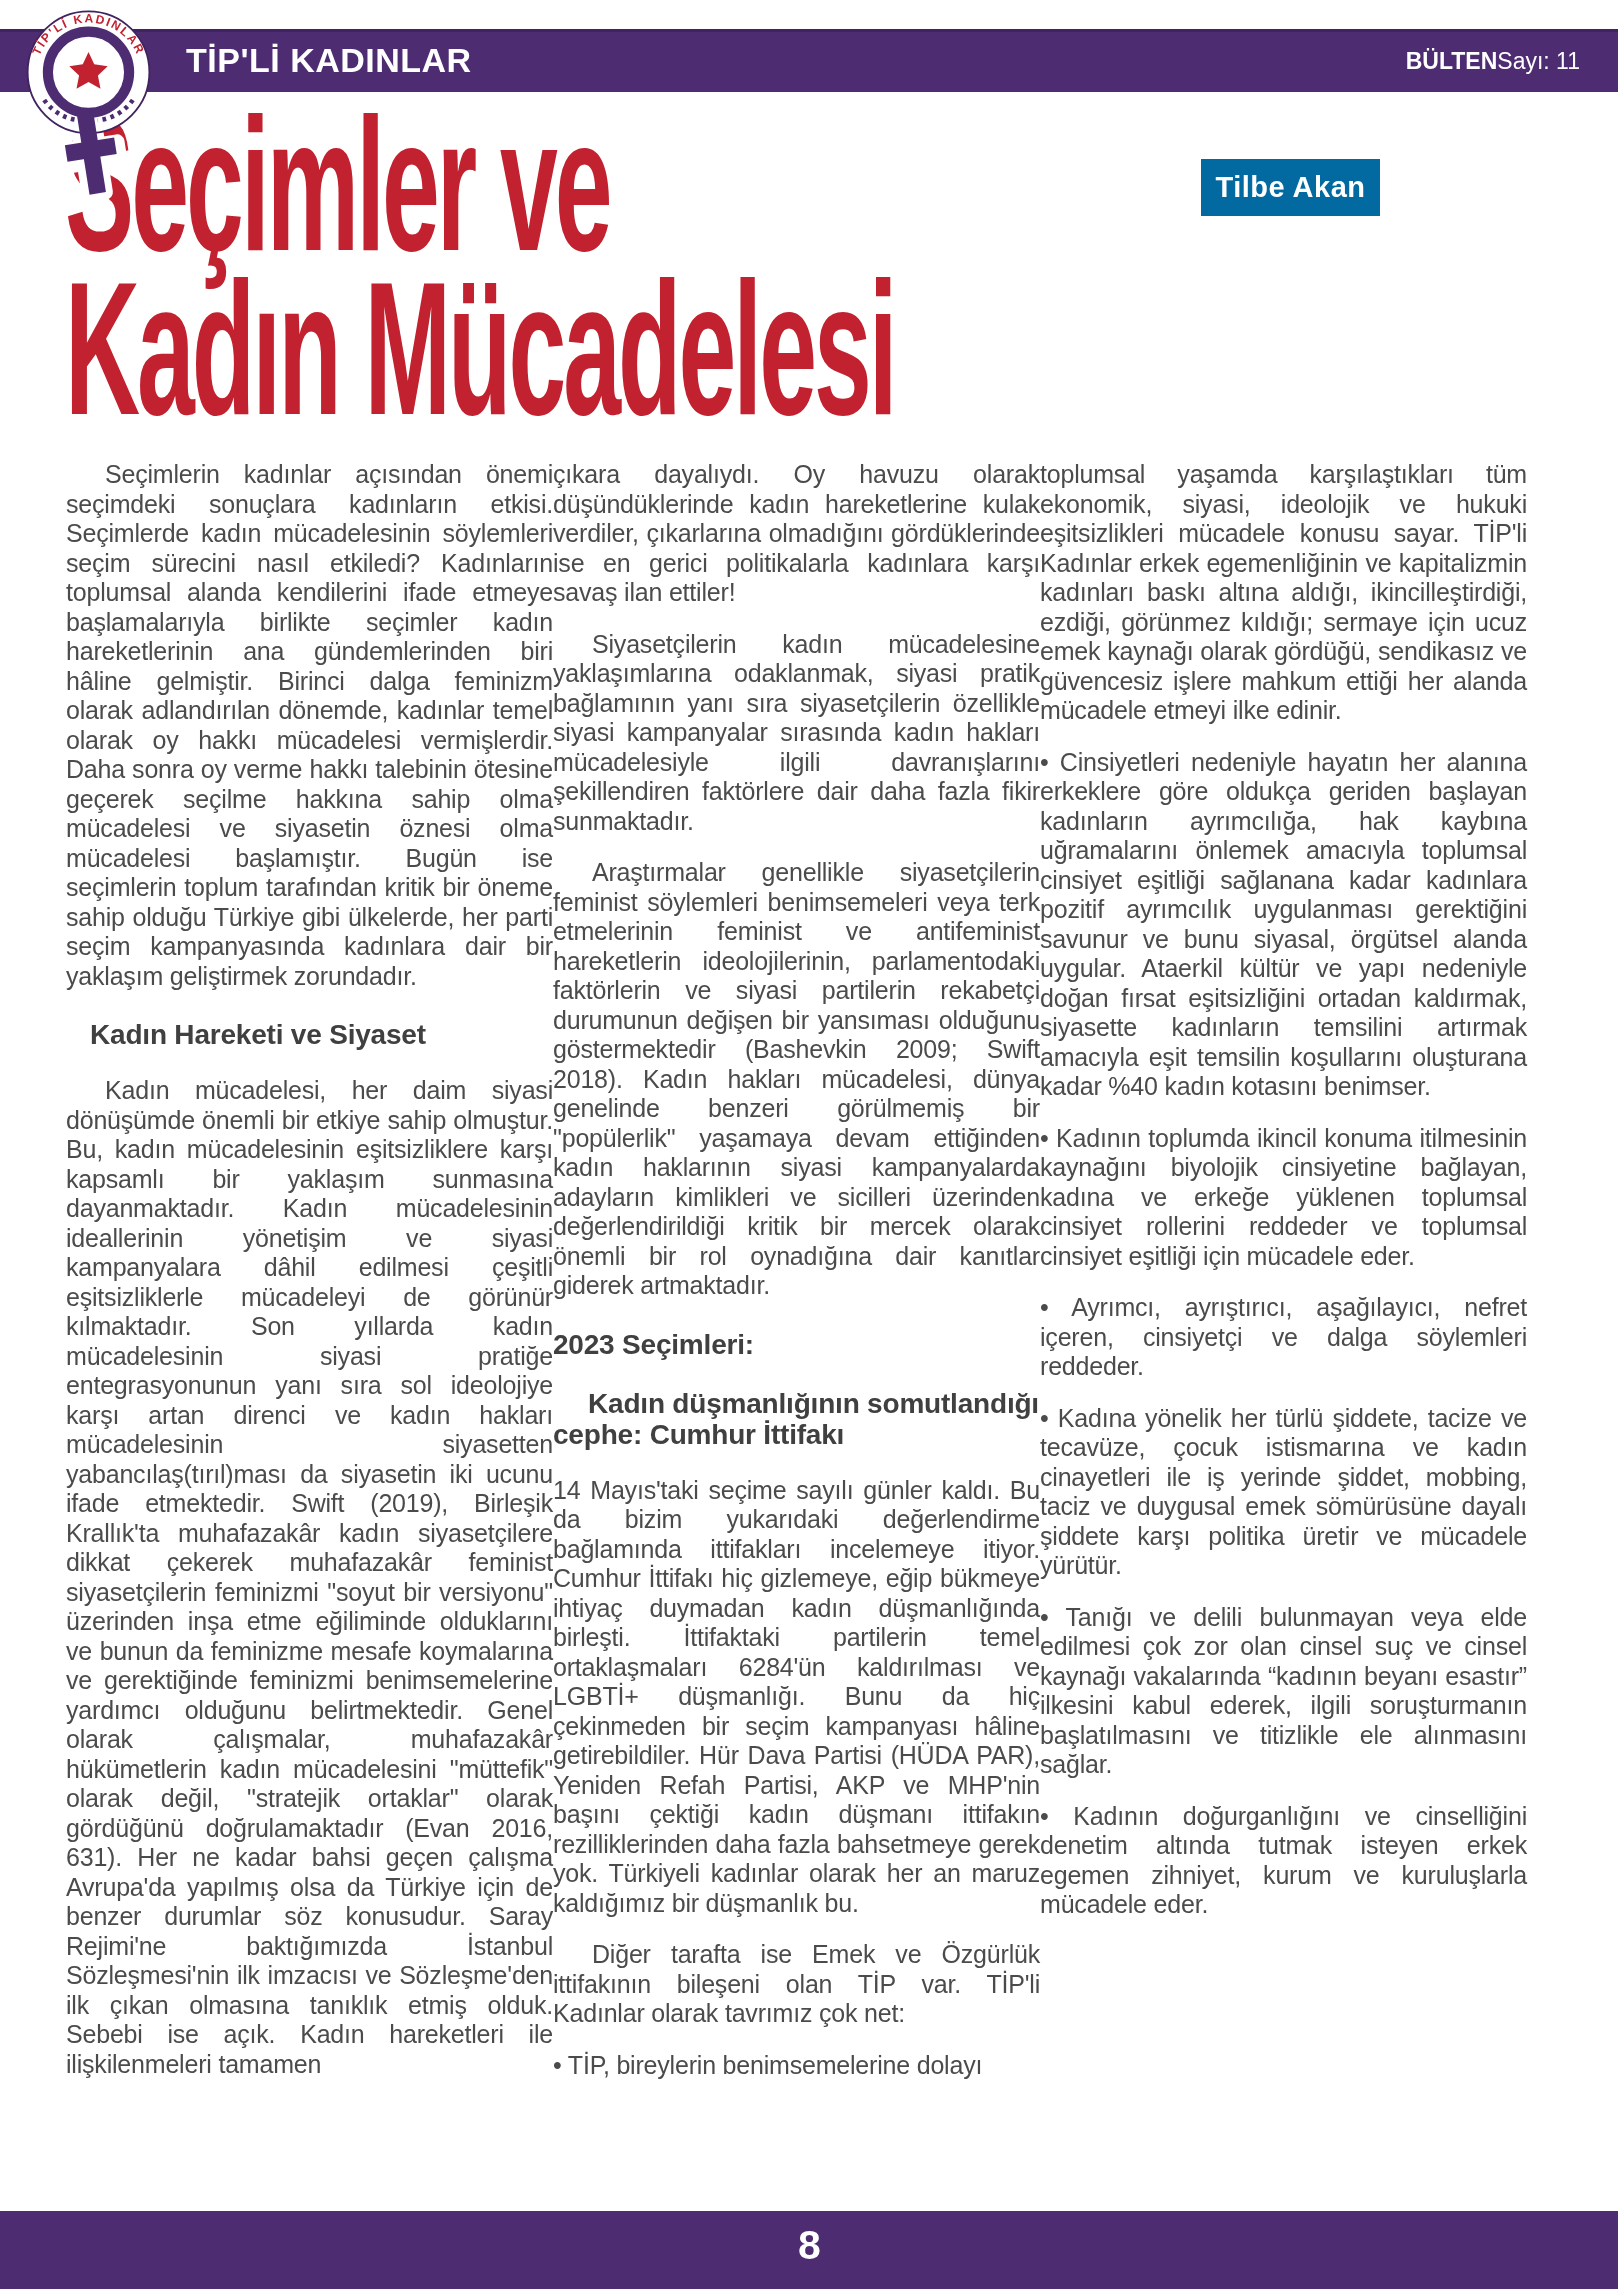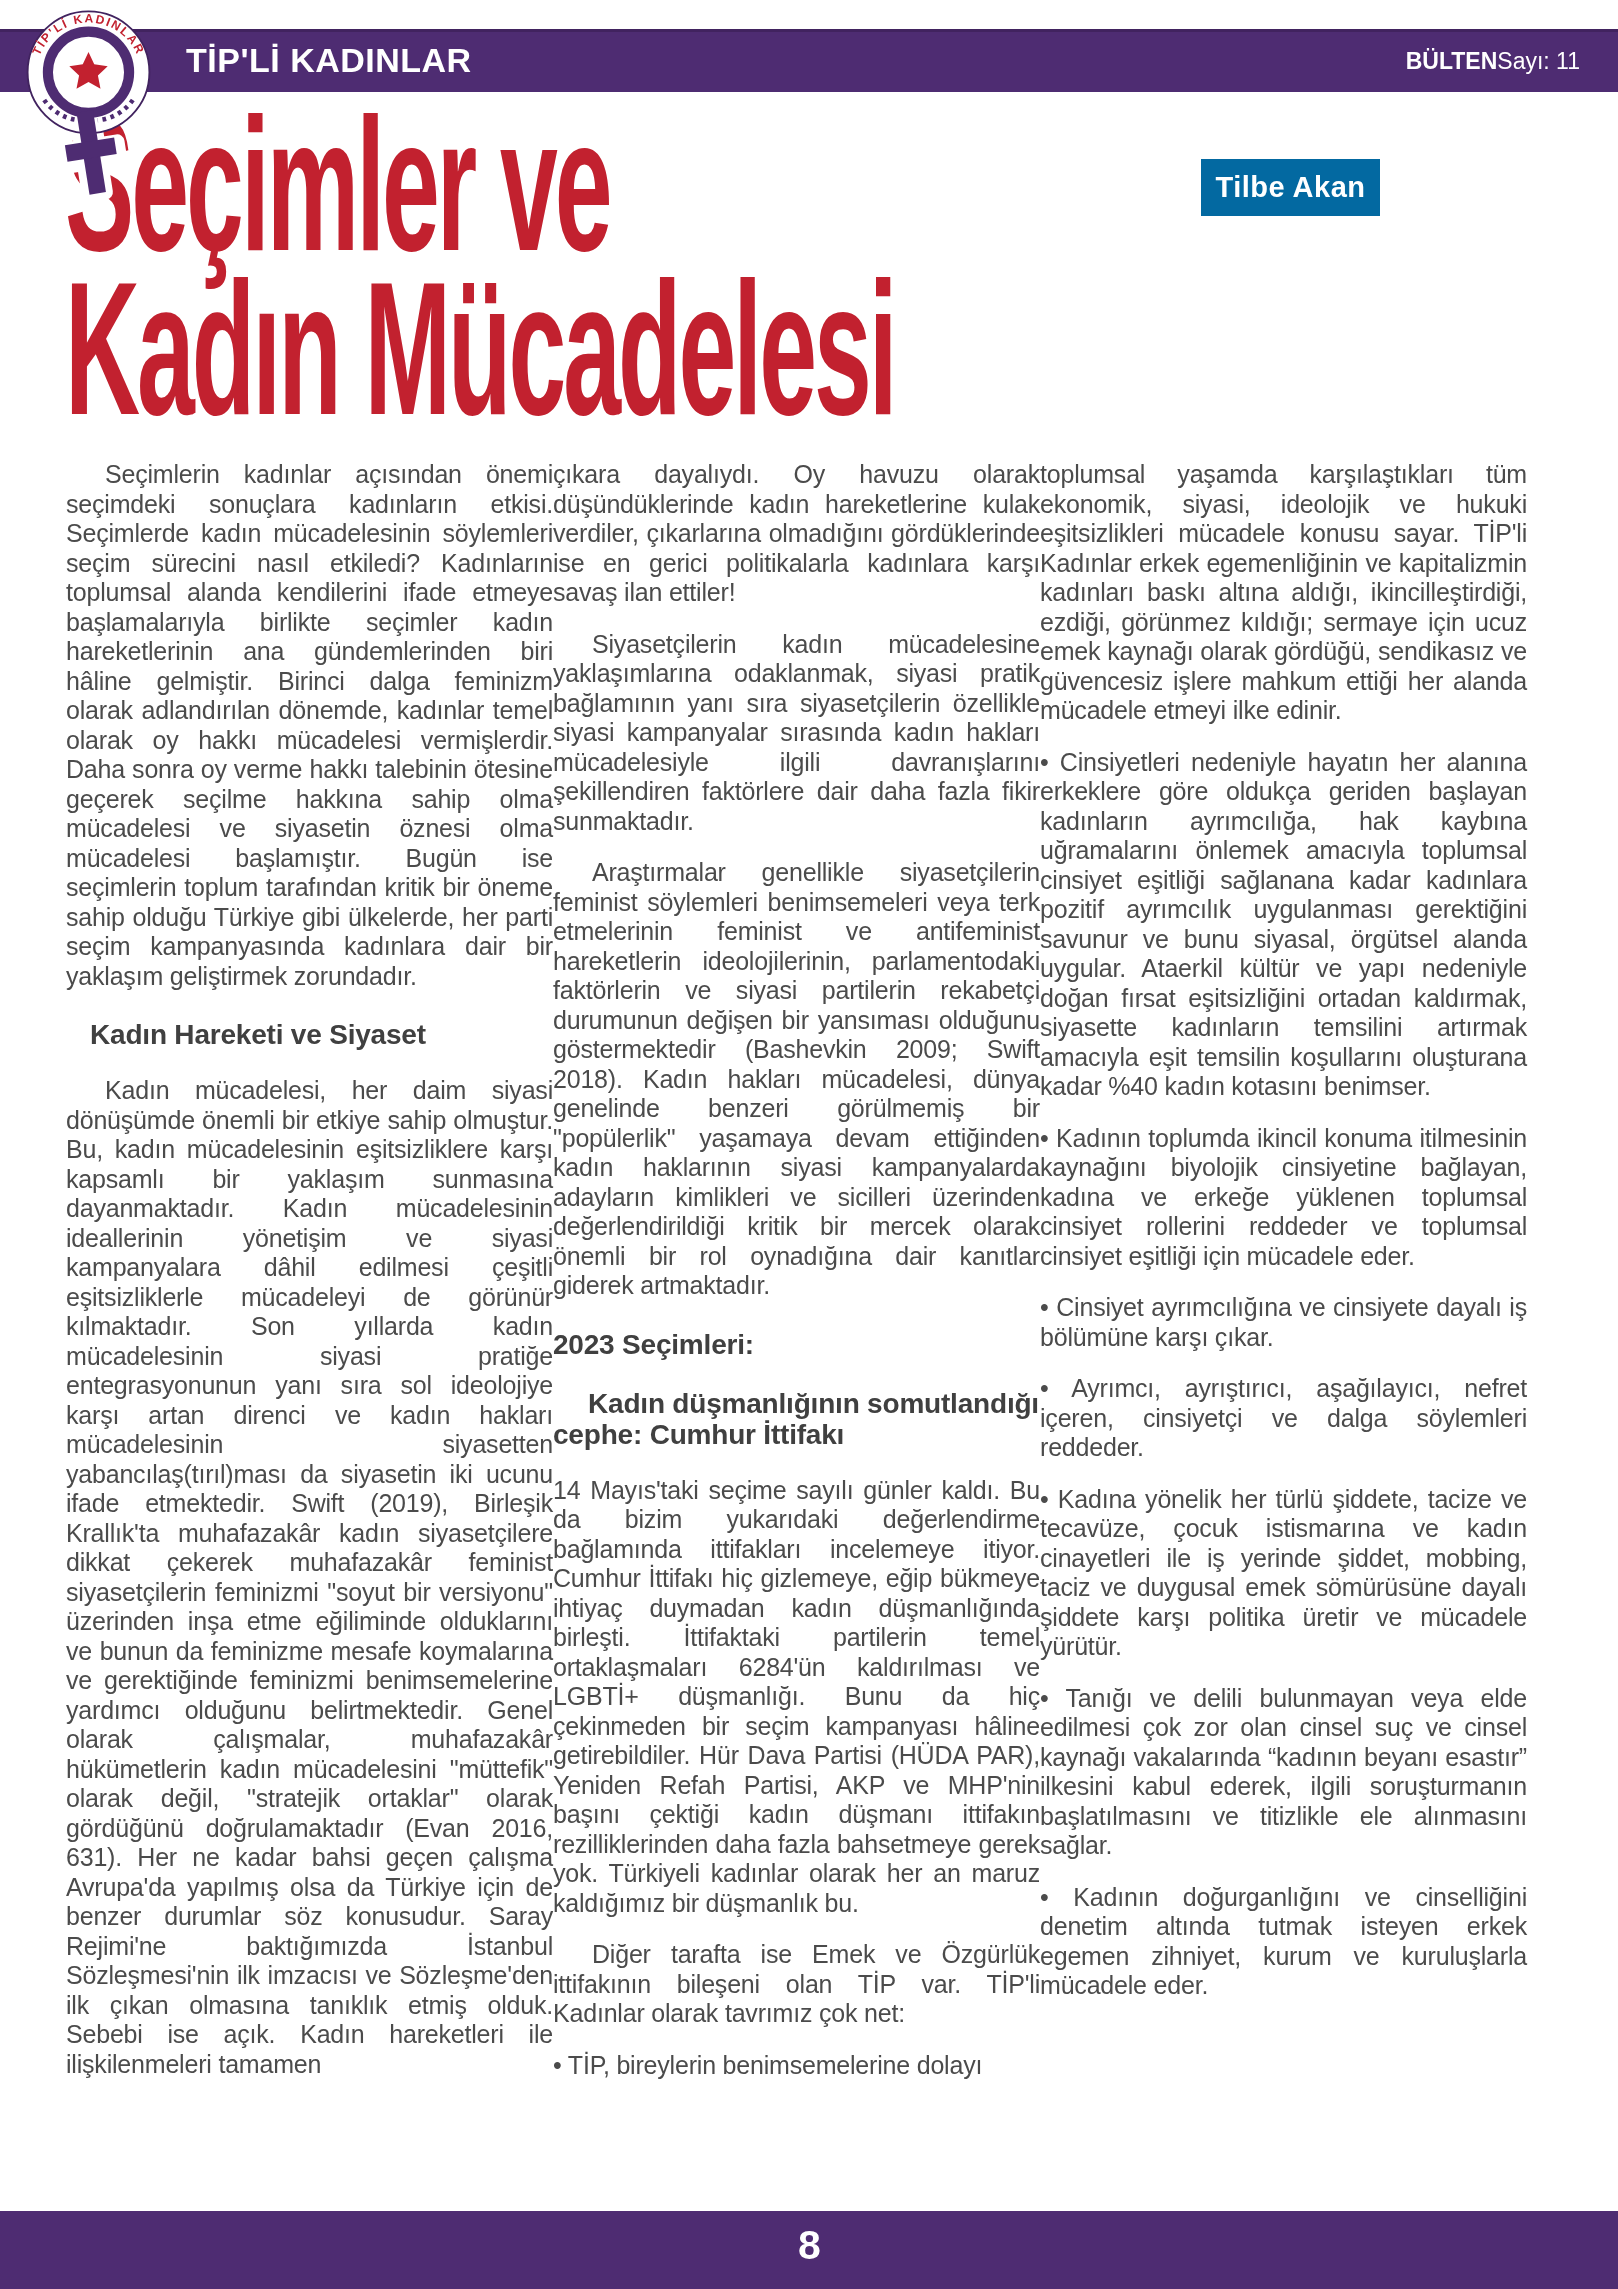--- a/index.html
+++ b/index.html
@@ -130,21 +130,20 @@
       <div class="h first-indent">Kadın düşmanlığının somutlandığı cephe: Cumhur İttifakı</div>
       <p>14 Mayıs'taki seçime sayılı günler kaldı. Bu da bizim yukarıdaki değerlendirme bağlamında ittifakları incelemeye itiyor. Cumhur İttifakı hiç gizlemeye, eğip bükmeye ihtiyaç duymadan kadın düşmanlığında birleşti. İttifaktaki partilerin temel ortaklaşmaları 6284'ün kaldırılması ve LGBTİ+ düşmanlığı. Bunu da hiç çekinmeden bir seçim kampanyası hâline getirebildiler. Hür Dava Partisi (HÜDA PAR), Yeniden Refah Partisi, AKP ve MHP'nin başını çektiği kadın düşmanı ittifakın rezilliklerinden daha fazla bahsetmeye gerek yok. Türkiyeli kadınlar olarak her an maruz kaldığımız bir düşmanlık bu.</p>
       <p class="indent">Diğer tarafta ise Emek ve Özgürlük ittifakının bileşeni olan TİP var. TİP'li Kadınlar olarak tavrımız çok net:</p>
       <p class="bullet">• TİP, bireylerin benimsemelerine dolayı</p>
     </div>
 
     <div class="col">
       <p>toplumsal yaşamda karşılaştıkları tüm ekonomik, siyasi, ideolojik ve hukuki eşitsizlikleri mücadele konusu sayar. TİP'li Kadınlar erkek egemenliğinin ve kapitalizmin kadınları baskı altına aldığı, ikincilleştirdiği, ezdiği, görünmez kıldığı; sermaye için ucuz emek kaynağı olarak gördüğü, sendikasız ve güvencesiz işlere mahkum ettiği her alanda mücadele etmeyi ilke edinir.</p>
       <p class="bullet">• Cinsiyetleri nedeniyle hayatın her alanına erkeklere göre oldukça geriden başlayan kadınların ayrımcılığa, hak kaybına uğramalarını önlemek amacıyla toplumsal cinsiyet eşitliği sağlanana kadar kadınlara pozitif ayrımcılık uygulanması gerektiğini savunur ve bunu siyasal, örgütsel alanda uygular. Ataerkil kültür ve yapı nedeniyle doğan fırsat eşitsizliğini ortadan kaldırmak, siyasette kadınların temsilini artırmak amacıyla eşit temsilin koşullarını oluşturana kadar %40 kadın kotasını benimser.</p>
       <p class="bullet">• Kadının toplumda ikincil konuma itilmesinin kaynağını biyolojik cinsiyetine bağlayan, kadına ve erkeğe yüklenen toplumsal cinsiyet rollerini reddeder ve toplumsal cinsiyet eşitliği için mücadele eder.</p>
-      <p class="bullet">• Cinsiyet ayrımcılığına ve cinsiyete dayalı iş bölümüne karşı çıkar.</p>
       <p class="bullet">• Ayrımcı, ayrıştırıcı, aşağılayıcı, nefret içeren, cinsiyetçi ve dalga söylemleri reddeder.</p>
       <p class="bullet">• Kadına yönelik her türlü şiddete, tacize ve tecavüze, çocuk istismarına ve kadın cinayetleri ile iş yerinde şiddet, mobbing, taciz ve duygusal emek sömürüsüne dayalı şiddete karşı politika üretir ve mücadele yürütür.</p>
       <p class="bullet">• Tanığı ve delili bulunmayan veya elde edilmesi çok zor olan cinsel suç ve cinsel kaynağı vakalarında “kadının beyanı esastır” ilkesini kabul ederek, ilgili soruşturmanın başlatılmasını ve titizlikle ele alınmasını sağlar.</p>
       <p class="bullet">• Kadının doğurganlığını ve cinselliğini denetim altında tutmak isteyen erkek egemen zihniyet, kurum ve kuruluşlarla mücadele eder.</p>
     </div>
 
   </div>
 
   <div class="footer">
     <div class="pagenum">8</div>

